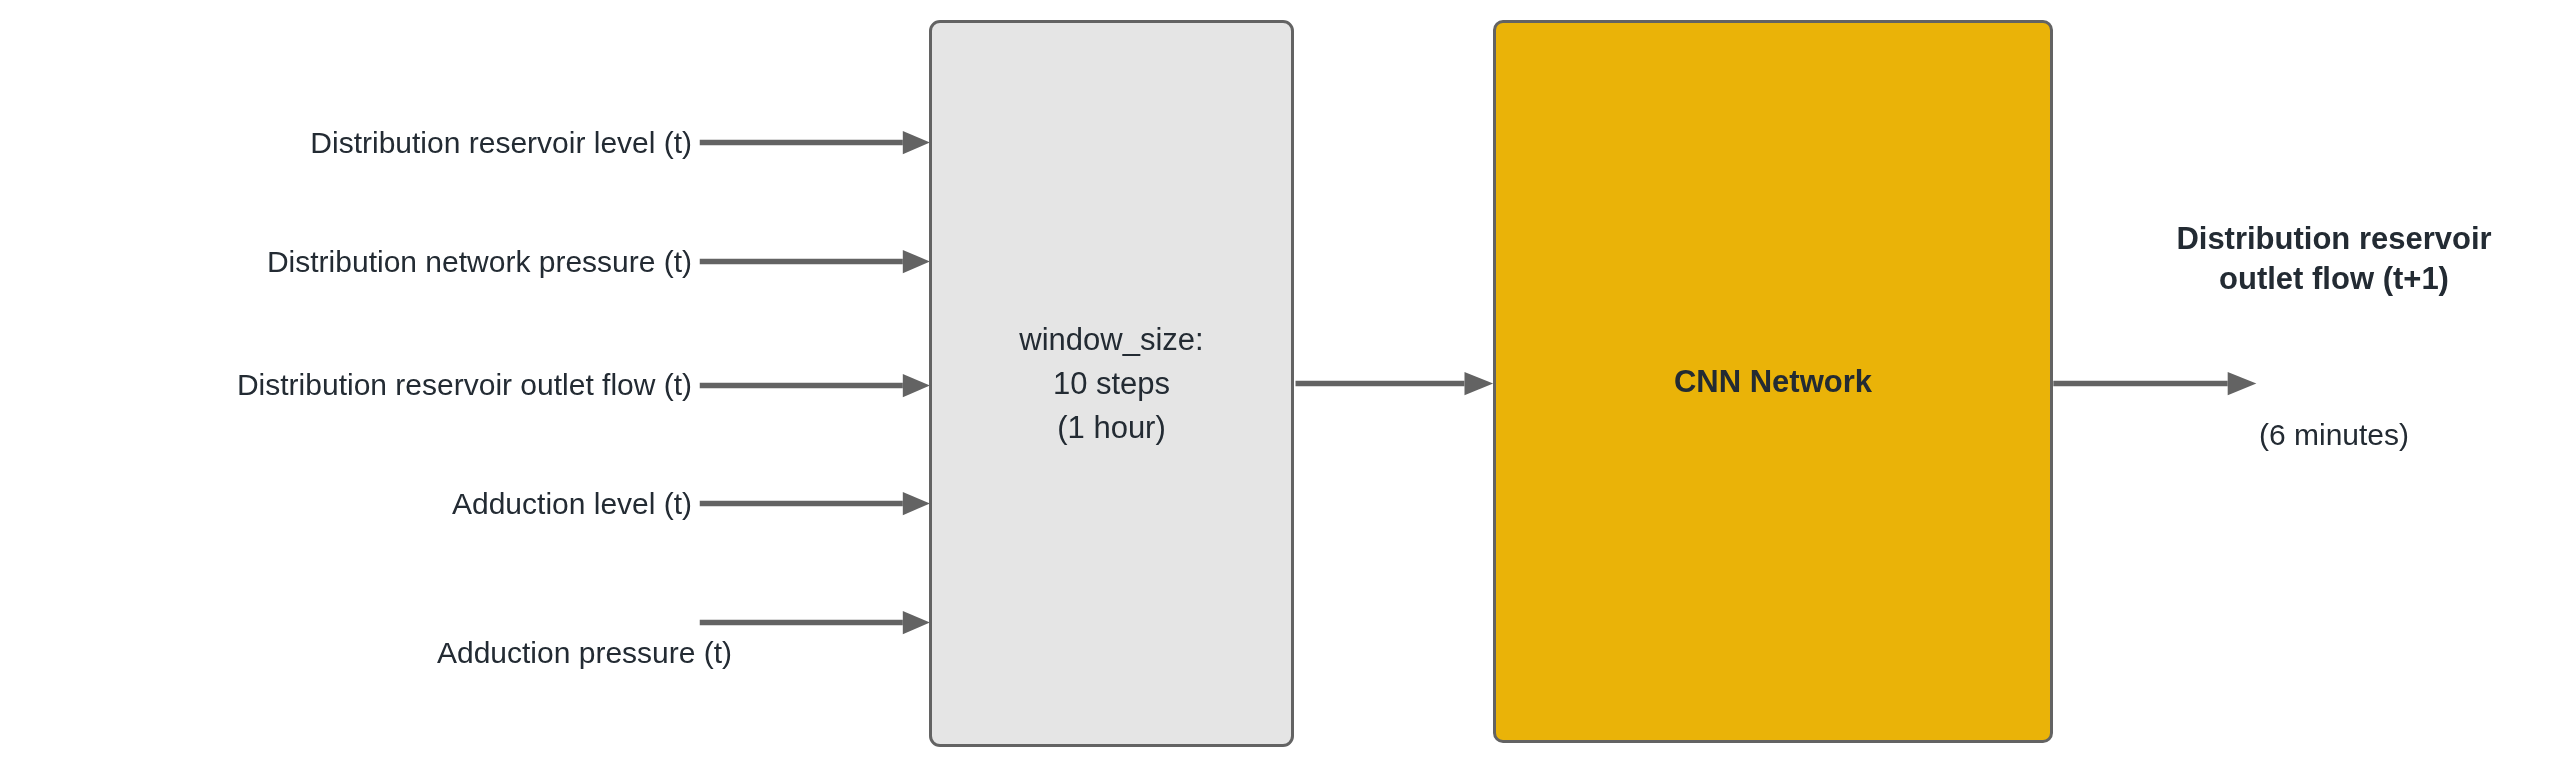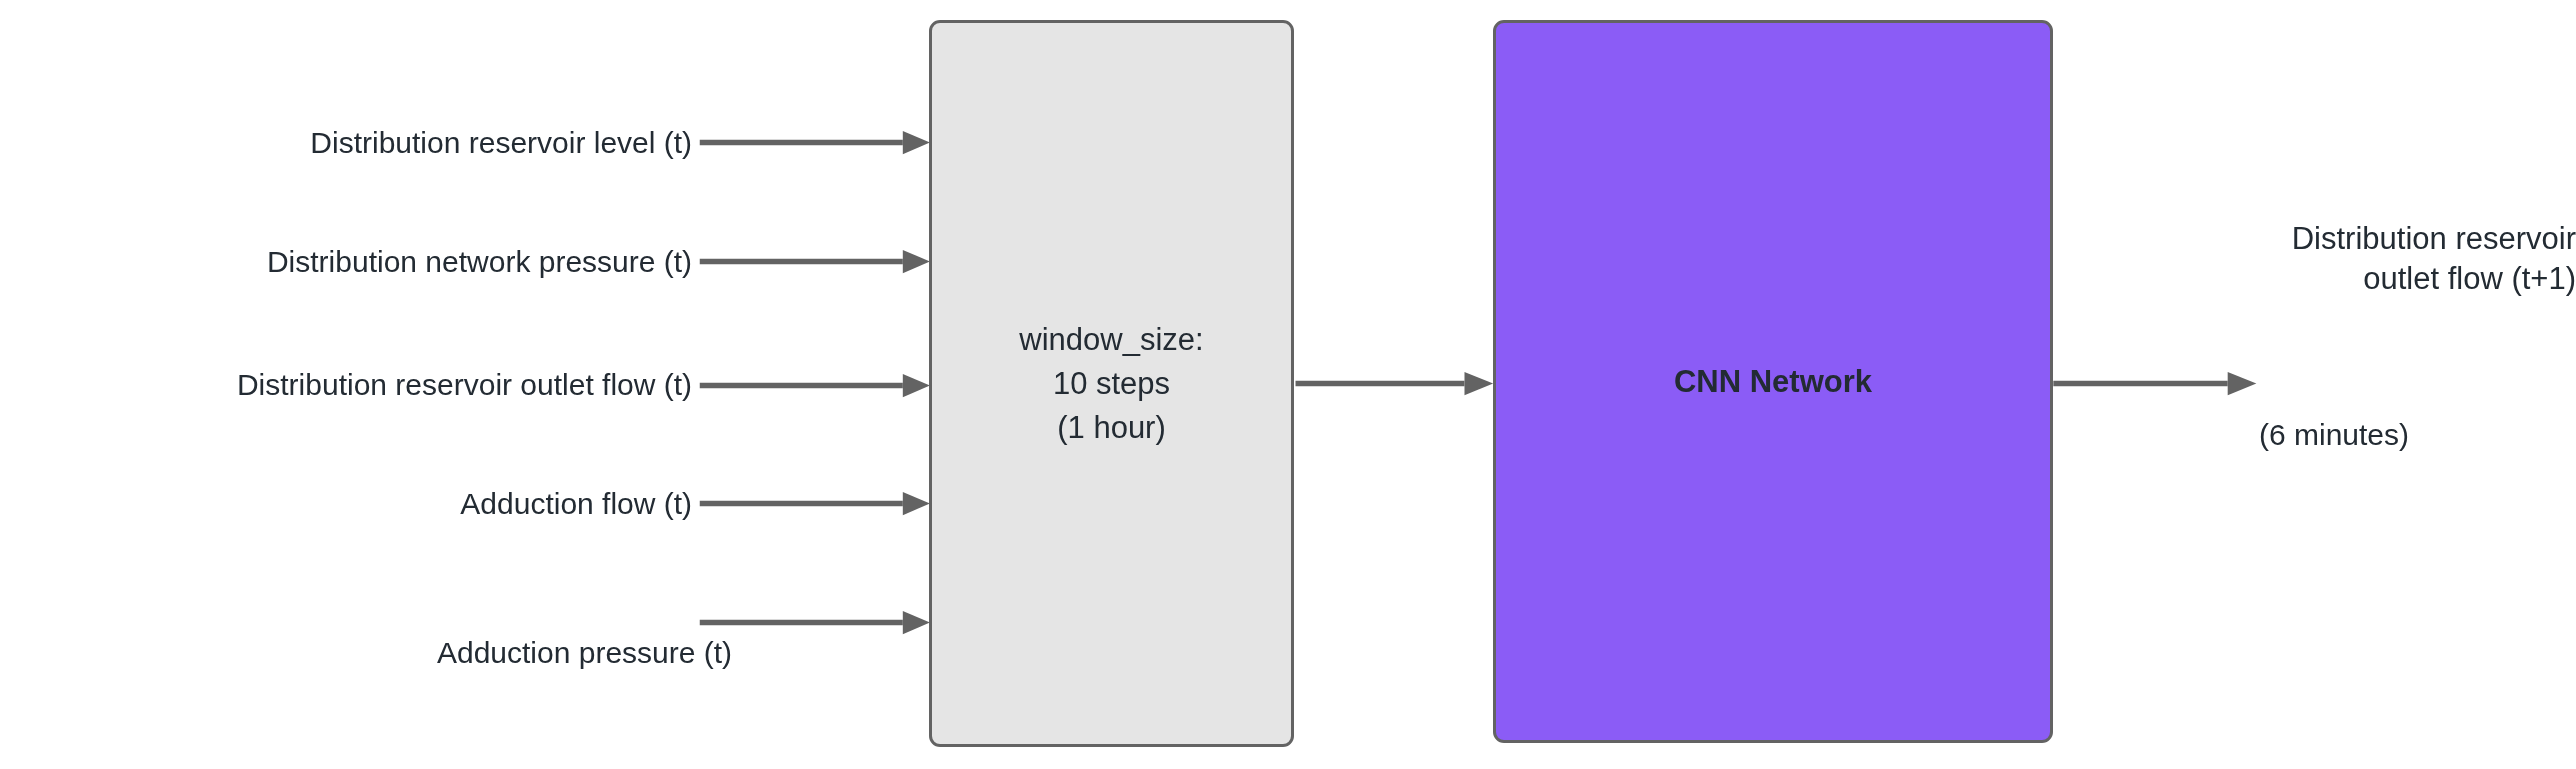--- a/index.html
+++ b/index.html
@@ -61,43 +61,44 @@
     top: 20.4px;
     width: 365px;
     height: 727px;
     background: #e5e5e5;
   }
   #cnn-box {
     left: 1493px;
     top: 20.4px;
     width: 560px;
     height: 723px;
-    background: #8b5cf6;
+    background: #eab308;
+    border-radius: 10px;
   }
   .window-text {
     font-size: 31px;
     line-height: 1.42;
     color: #232b33;
     white-space: pre-line;
   }
   .cnn-text {
     font-size: 31px;
     font-weight: bold;
     color: #232b33;
   }
 
   
   #output-title {
     position: absolute;
     left: 2092px;
     top: 219px;
     width: 484px;
-    text-align: right;
+    text-align: center;
     font-size: 31px;
-    font-weight: normal;
+    font-weight: bold;
     line-height: 1.30;
     color: #232b33;
     white-space: pre-line;
   }
   #output-sub {
     position: absolute;
     left: 2092px;
     top: 417px;
     width: 484px;
     text-align: center;
@@ -114,21 +115,21 @@
   <div class="input-row" style="top:121px;justify-content:flex-end;">
     <span class="input-label">Distribution reservoir level (t)</span>
   </div>
   <div class="input-row" style="top:240px;">
     <span class="input-label">Distribution network pressure (t)</span>
   </div>
   <div class="input-row" style="top:363px;align-items:center;">
     <span class="input-label">Distribution reservoir outlet flow (t)</span>
   </div>
   <div class="input-row" style="top:482px;">
-    <span class="input-label">Adduction flow (t)</span>
+    <span class="input-label">Adduction level (t)</span>
   </div>
   <div class="input-row" style="top:631px;padding-left:40px;">
     <span class="input-label">Adduction pressure (t)</span>
   </div>
 
   <div class="arrow" style="left:698px; top:127px; width:236px;">
     <svg width="236" height="31" viewBox="0 0 300 40">
       <line x1="0" y1="20" x2="262" y2="20" stroke="#636363" stroke-width="7"></line>
       <polygon points="262,5 297,20 262,35" fill="#636363"></polygon>
     </svg>

